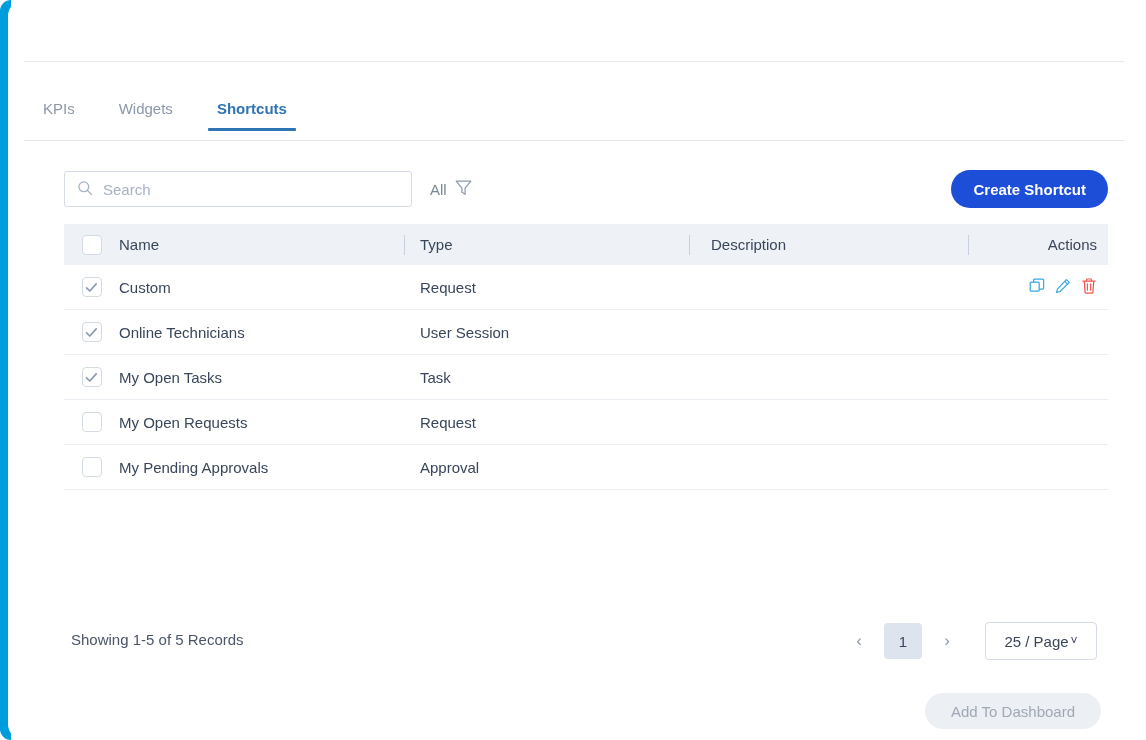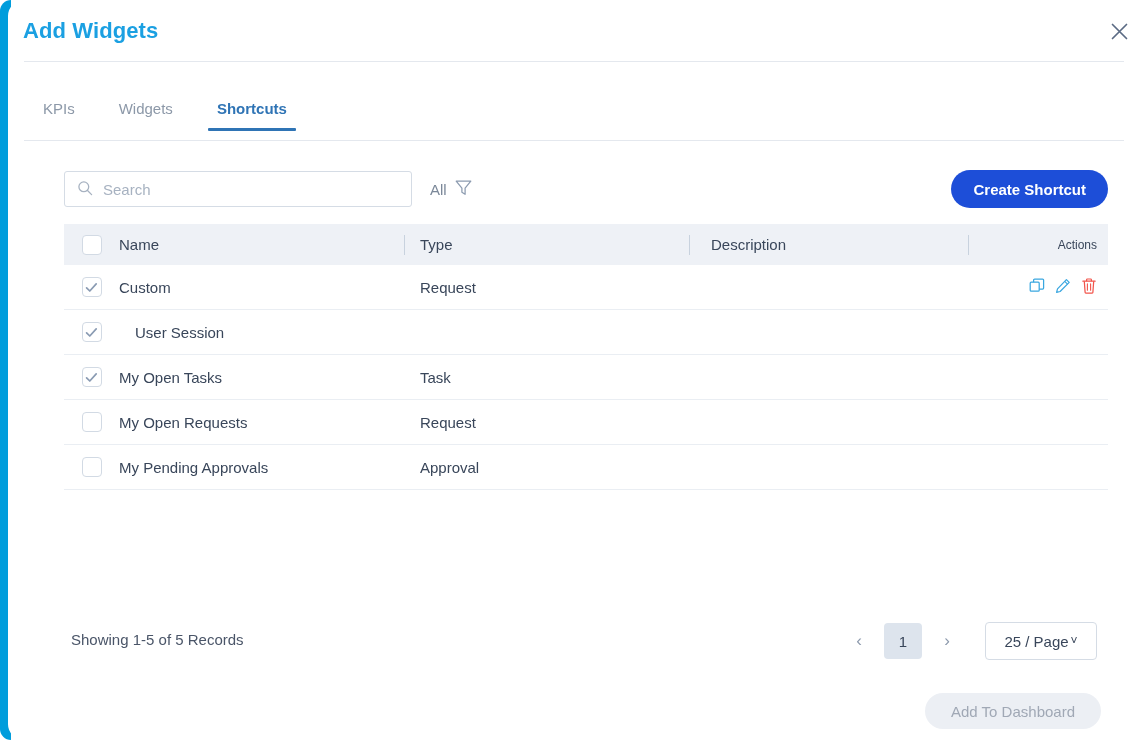--- a/index.html
+++ b/index.html
@@ -237,21 +237,21 @@
   .cell-desc {
     flex: 0 0 279px;
     padding-left: 22px;
     font-size: 15px;
     color: #39465a;
     position: relative;
   }
   .cell-actions {
     flex: 1 1 auto;
     padding-right: 11px;
-    font-size: 12px;
+    font-size: 15px;
     color: #39465a;
     text-align: right;
     position: relative;
     display: flex;
     align-items: center;
     justify-content: flex-end;
     gap: 10px;
   }
   .thead .cell-name,
   .thead .cell-type,
@@ -377,28 +377,20 @@
 </head>
 <body>
 
 <div class="modal-root">
 
   <div class="accent-strip"></div>
   <div class="accent-cover"></div>
 
   <div class="sheet">
 
-    <div class="modal-header">
-      <div class="modal-title">Add Widgets</div>
-      <div class="close-btn">
-        <svg width="19" height="19" viewBox="0 0 19 19" fill="none" aria-hidden="true">
-          <path d="M2.5 2.5 L16.5 16.5 M16.5 2.5 L2.5 16.5" stroke="#5b6b84" stroke-width="1.7" stroke-linecap="round"></path>
-        </svg>
-      </div>
-    </div>
     <div class="header-divider"></div>
 
     <div class="tabs">
       <div class="tab">KPIs</div>
       <div class="tab">Widgets</div>
       <div class="tab active">Shortcuts</div>
     </div>
     <div class="tabs-divider"></div>
 
     <div class="toolbar">
@@ -474,20 +466,21 @@
       </div>
 
       <div class="tbody-row">
         <div class="cell-check">
           <div class="cb checked">
             <svg class="tick" width="13" height="13" viewBox="0 0 13 13" fill="none" aria-hidden="true">
               <path d="M1.6 6.8 L4.8 10 L11.2 2.9" stroke="currentColor" stroke-width="1.7" stroke-linecap="round" stroke-linejoin="round"></path>
             </svg>
           </div>
         </div>
+        <div class="cell-name">Online Technicians</div>
         <div class="cell-type">User Session</div>
         <div class="cell-desc"></div>
         <div class="cell-actions"></div>
       </div>
 
       <div class="tbody-row">
         <div class="cell-check">
           <div class="cb checked">
             <svg class="tick" width="13" height="13" viewBox="0 0 13 13" fill="none" aria-hidden="true">
               <path d="M1.6 6.8 L4.8 10 L11.2 2.9" stroke="currentColor" stroke-width="1.7" stroke-linecap="round" stroke-linejoin="round"></path>

